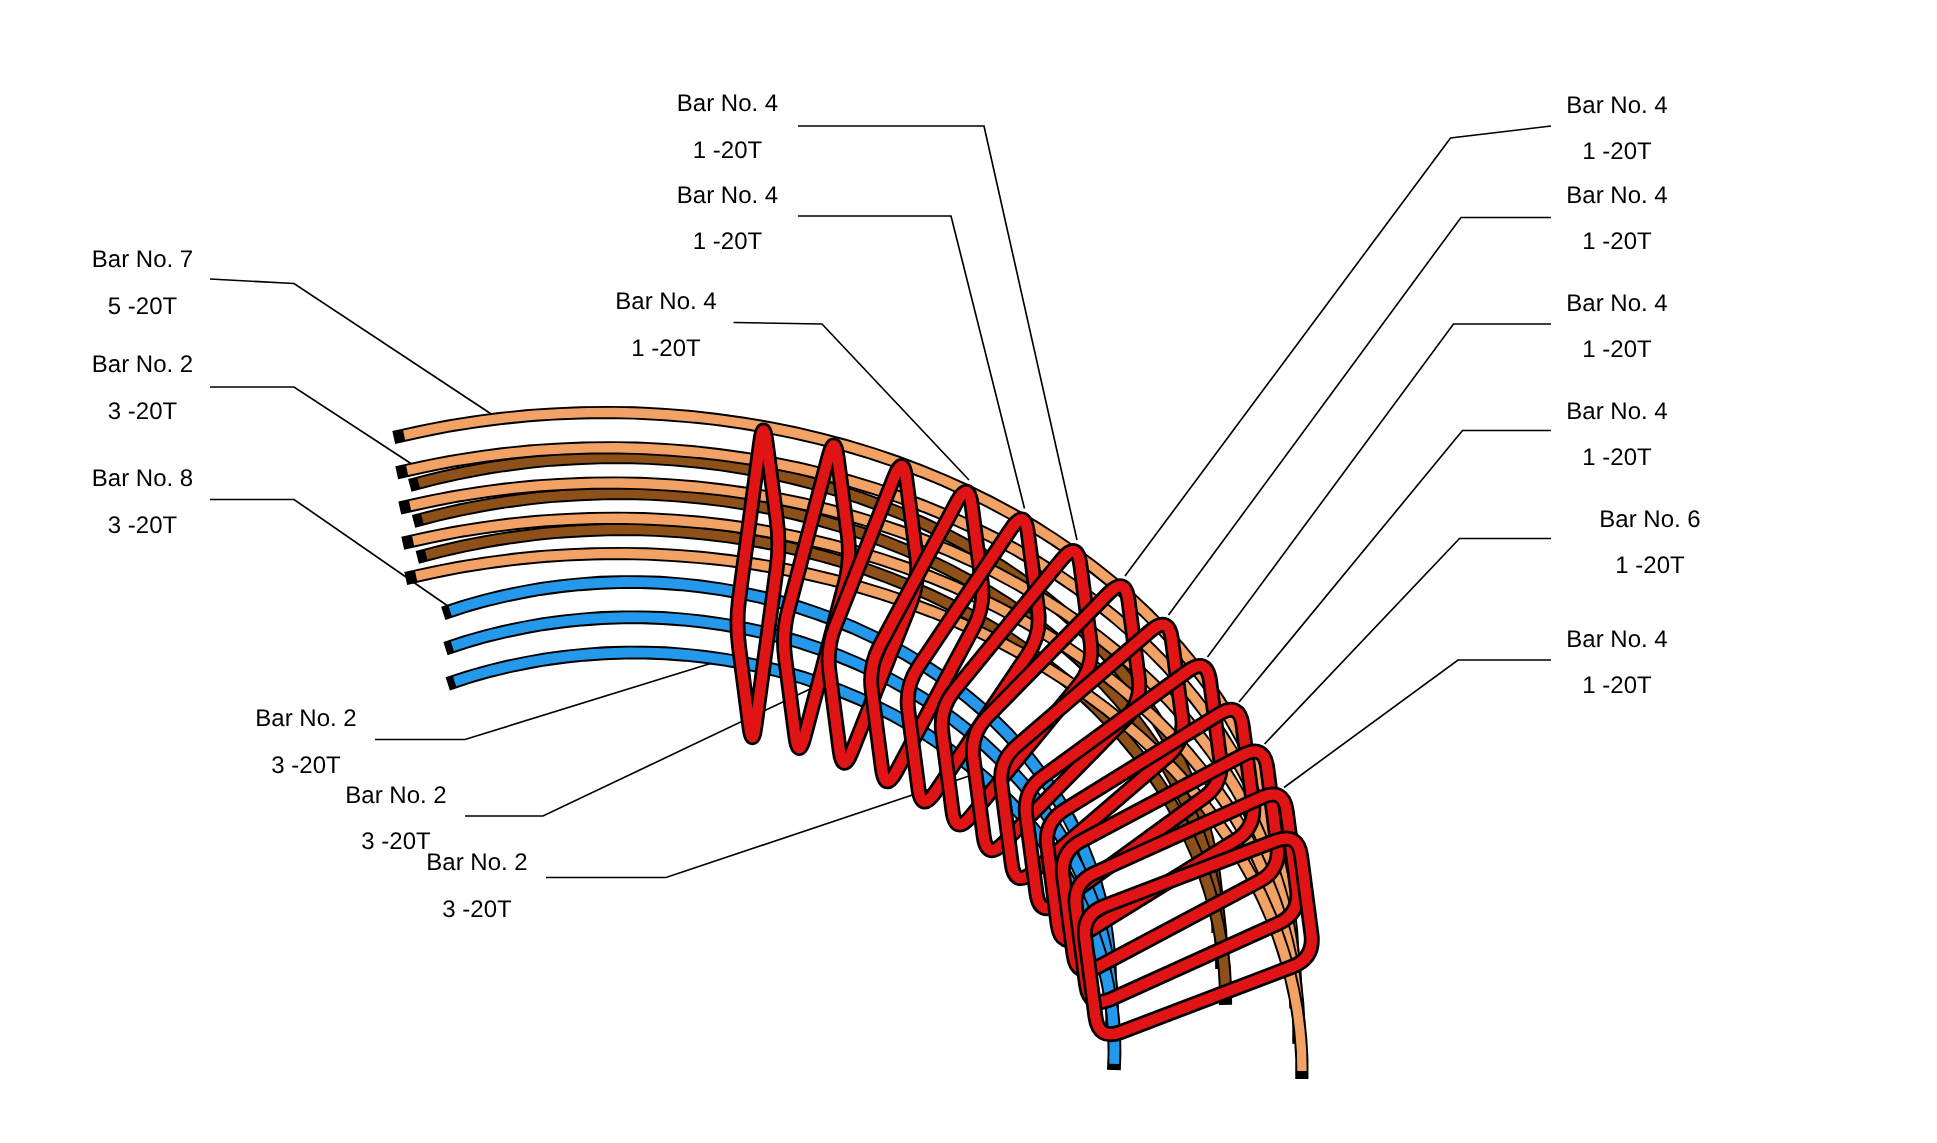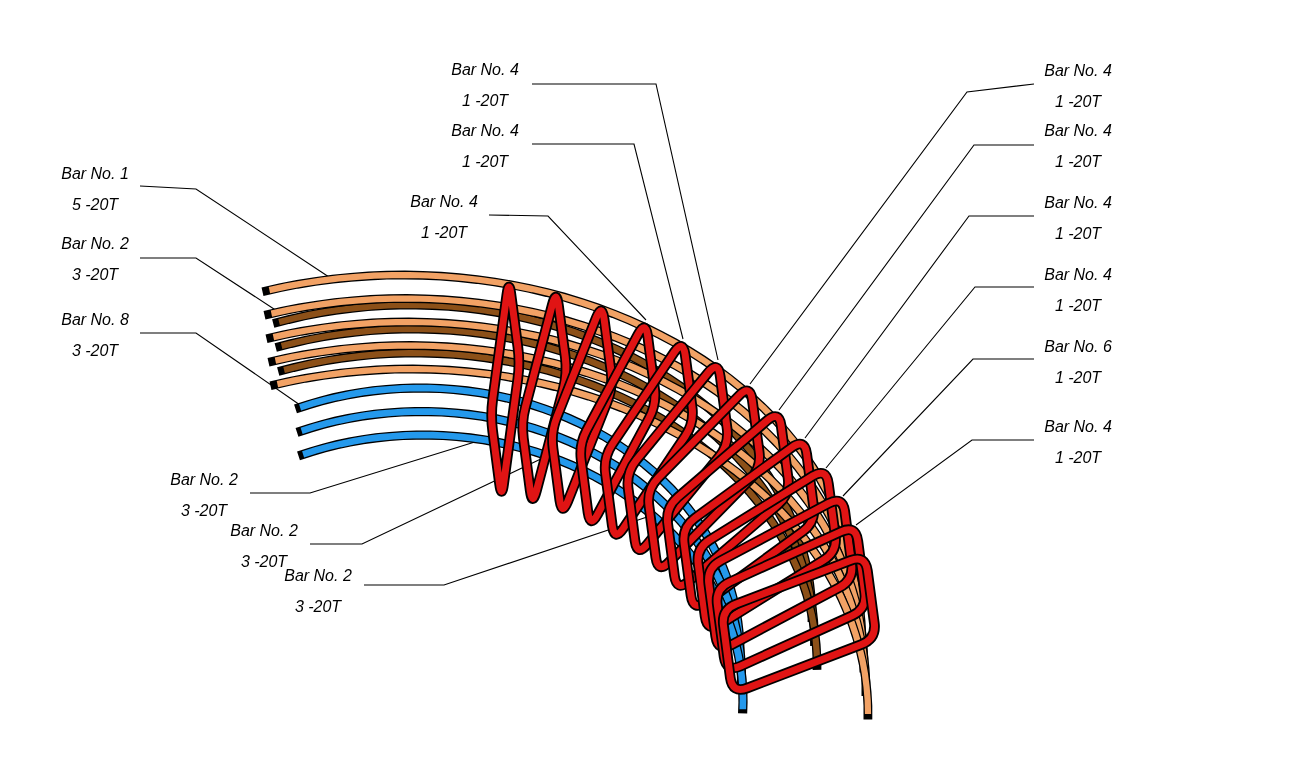--- a/index.html
+++ b/index.html
@@ -12,21 +12,20 @@
   }
   #scene{position:absolute;left:0;top:0;}
   .lbl{
     position:absolute;
     transform:translateX(-50%);
     text-align:center;
     font-size:16px;
     line-height:31px;
     color:#000;
     white-space:nowrap;
-    font-style:italic;
   }
 </style>
 </head>
 <body>
 
 <div id="canvas">
   <svg id="scene" width="1291" height="762" viewBox="0 0 1291 762">
     <g id="g-leaders">
         <path d="M140 186L196 189L332 279" fill="none" stroke="#000000" stroke-width="1.1"></path>
         <path d="M140 258L196 258L277 311" fill="none" stroke="#000000" stroke-width="1.1"></path>
@@ -92,21 +91,21 @@
         <path d="M844.8 511.7L851.6 564.0Q853.7 579.9 839.6 587.4L731.9 644.6Q717.7 652.1 715.7 636.3L708.8 584.0Q706.7 568.1 720.9 560.6L828.6 503.4Q842.7 495.9 844.8 511.7Z" fill="none" stroke="#000000" stroke-width="10.6" stroke-linejoin="round"></path>
         <path d="M844.8 511.7L851.6 564.0Q853.7 579.9 839.6 587.4L731.9 644.6Q717.7 652.1 715.7 636.3L708.8 584.0Q706.7 568.1 720.9 560.6L828.6 503.4Q842.7 495.9 844.8 511.7Z" fill="none" stroke="#e01414" stroke-width="7" stroke-linejoin="round"></path>
         <path d="M857.8 540.8L864.7 593.1Q866.8 609.0 852.2 615.6L740.8 666.0Q726.2 672.6 724.1 656.8L717.3 604.5Q715.2 588.6 729.8 582.0L841.2 531.6Q855.8 525.0 857.8 540.8Z" fill="none" stroke="#000000" stroke-width="10.6" stroke-linejoin="round"></path>
         <path d="M857.8 540.8L864.7 593.1Q866.8 609.0 852.2 615.6L740.8 666.0Q726.2 672.6 724.1 656.8L717.3 604.5Q715.2 588.6 729.8 582.0L841.2 531.6Q855.8 525.0 857.8 540.8Z" fill="none" stroke="#e01414" stroke-width="7" stroke-linejoin="round"></path>
         <path d="M867.4 570.7L874.3 623.0Q876.3 638.8 861.4 644.5L747.3 688.0Q732.4 693.7 730.3 677.8L723.5 625.5Q721.4 609.7 736.3 604.0L850.4 560.5Q865.3 554.8 867.4 570.7Z" fill="none" stroke="#000000" stroke-width="10.6" stroke-linejoin="round"></path>
         <path d="M867.4 570.7L874.3 623.0Q876.3 638.8 861.4 644.5L747.3 688.0Q732.4 693.7 730.3 677.8L723.5 625.5Q721.4 609.7 736.3 604.0L850.4 560.5Q865.3 554.8 867.4 570.7Z" fill="none" stroke="#e01414" stroke-width="7" stroke-linejoin="round"></path>
       </g>
   </svg>
 
   <div class="lbl" style="left:95px;top:158px">
-      <div>Bar No. 1</div>
+      <div>Bar No. 7</div>
       <div>5 -20T</div>
     </div>
   <div class="lbl" style="left:95px;top:228px">
       <div>Bar No. 2</div>
       <div>3 -20T</div>
     </div>
   <div class="lbl" style="left:95px;top:304px">
       <div>Bar No. 8</div>
       <div>3 -20T</div>
     </div>
@@ -131,21 +130,21 @@
       <div>1 -20T</div>
     </div>
   <div class="lbl" style="left:1078px;top:187px">
       <div>Bar No. 4</div>
       <div>1 -20T</div>
     </div>
   <div class="lbl" style="left:1078px;top:259px">
       <div>Bar No. 4</div>
       <div>1 -20T</div>
     </div>
-  <div class="lbl" style="left:1078px;top:331px">
+  <div class="lbl" style="left:1100px;top:331px">
       <div>Bar No. 6</div>
       <div>1 -20T</div>
     </div>
   <div class="lbl" style="left:1078px;top:411px">
       <div>Bar No. 4</div>
       <div>1 -20T</div>
     </div>
   <div class="lbl" style="left:204px;top:464px">
       <div>Bar No. 2</div>
       <div>3 -20T</div>

